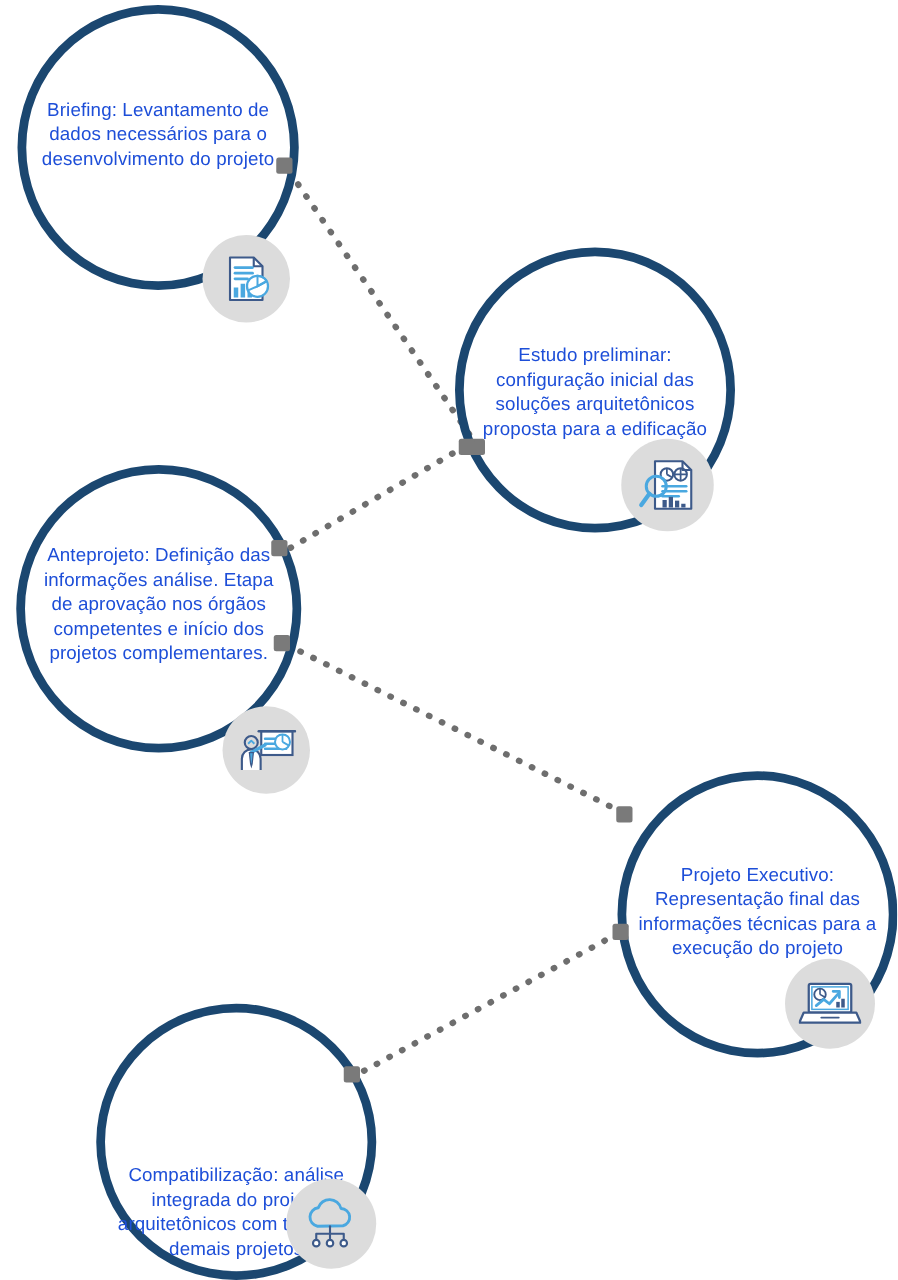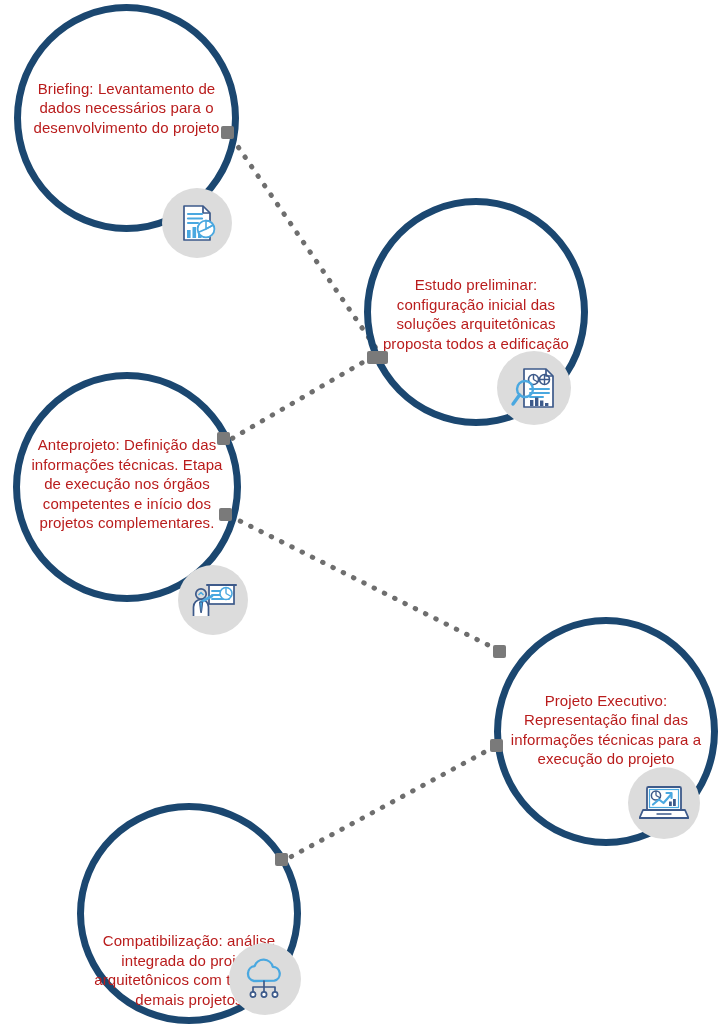--- a/index.html
+++ b/index.html
@@ -30,21 +30,21 @@
     position: absolute;
     box-sizing: border-box;
     border-radius: 50%;
     border: 7px solid #1b4770;
     background: transparent;
     display: flex;
     align-items: center;
     justify-content: center;
   }
   .node-label {
-    color: #b91c1c;
+    color: #1d4ed8;
     text-align: center;
     line-height: 1.30;
     font-weight: 400;
     letter-spacing: 0.1px;
     padding: 0 6px;
     box-sizing: border-box;
     width: 100%;
     user-select: none;
   }
   .icon-badge {
@@ -143,21 +143,21 @@
         <rect x="24" y="33" width="3.6" height="5"></rect>
       </g>
       <circle cx="32" cy="29" r="8.4" fill="#ffffff" stroke="#4aa8e0" stroke-width="1.8"></circle>
       <path d="M32 29 L32 20.6 A8.4 8.4 0 0 1 39.3 25 Z" fill="none" stroke="#4aa8e0" stroke-width="1.6"></path>
       <path d="M32 29 L39.3 25" fill="none" stroke="#4aa8e0" stroke-width="1.6"></path>
       <path d="M32 29 L24.5 32.3" fill="none" stroke="#4aa8e0" stroke-width="1.6"></path>
     </svg>
   </div>
 
   <div class="node" id="node-2">
-    <div class="node-label">Estudo preliminar: configuração inicial das soluções arquitetônicas proposta todos a edificação</div>
+    <div class="node-label">Estudo preliminar: configuração inicial das soluções arquitetônicos proposta para a edificação</div>
   </div>
   <div class="icon-badge" id="icon-2">
     <svg width="50" height="50" viewBox="0 0 50 50">
       <path d="M15 6 h22 l7 7 v31 h-29 z" fill="#ffffff" stroke="#3d5a8a" stroke-width="1.7" stroke-linejoin="round"></path>
       <path d="M37 6 v7 h7" fill="none" stroke="#3d5a8a" stroke-width="1.7" stroke-linejoin="round"></path>
       <circle cx="24.5" cy="16.5" r="5" fill="none" stroke="#3d5a8a" stroke-width="1.6"></circle>
       <path d="M24.5 16.5 v-5 M24.5 16.5 l4.3 2.5" fill="none" stroke="#3d5a8a" stroke-width="1.4"></path>
       <circle cx="35.5" cy="16.5" r="5" fill="none" stroke="#3d5a8a" stroke-width="1.6"></circle>
       <path d="M35.5 11.5 v10 M30.5 16.5 h10" fill="none" stroke="#3d5a8a" stroke-width="1.4"></path>
       <g stroke="#4aa8e0" stroke-width="2" stroke-linecap="round">
@@ -170,21 +170,21 @@
         <rect x="26" y="34.5" width="3.4" height="8.5"></rect>
         <rect x="31" y="37.5" width="3.4" height="5.5"></rect>
         <rect x="36" y="40" width="3.4" height="3"></rect>
       </g>
       <circle cx="16" cy="26" r="8" fill="none" stroke="#4aa8e0" stroke-width="2.4"></circle>
       <line x1="10.5" y1="32" x2="4" y2="41" stroke="#4aa8e0" stroke-width="3.4" stroke-linecap="round"></line>
     </svg>
   </div>
 
   <div class="node" id="node-3">
-    <div class="node-label">Anteprojeto: Definição das informações técnicas. Etapa de execução nos órgãos competentes e início dos projetos complementares.</div>
+    <div class="node-label">Anteprojeto: Definição das informações análise. Etapa de aprovação nos órgãos competentes e início dos projetos complementares.</div>
   </div>
   <div class="icon-badge" id="icon-3">
     <svg width="48" height="48" viewBox="0 0 48 48">
       <rect x="20" y="9" width="25" height="19" fill="#ffffff" stroke="#3d5a8a" stroke-width="1.7"></rect>
       <line x1="18" y1="9" x2="47" y2="9" stroke="#3d5a8a" stroke-width="2" stroke-linecap="round"></line>
       <g stroke="#4aa8e0" stroke-width="1.9" stroke-linecap="round">
         <line x1="23" y1="15" x2="33" y2="15"></line>
         <line x1="23" y1="19" x2="33" y2="19"></line>
         <line x1="23" y1="23" x2="40" y2="23"></line>
       </g>

